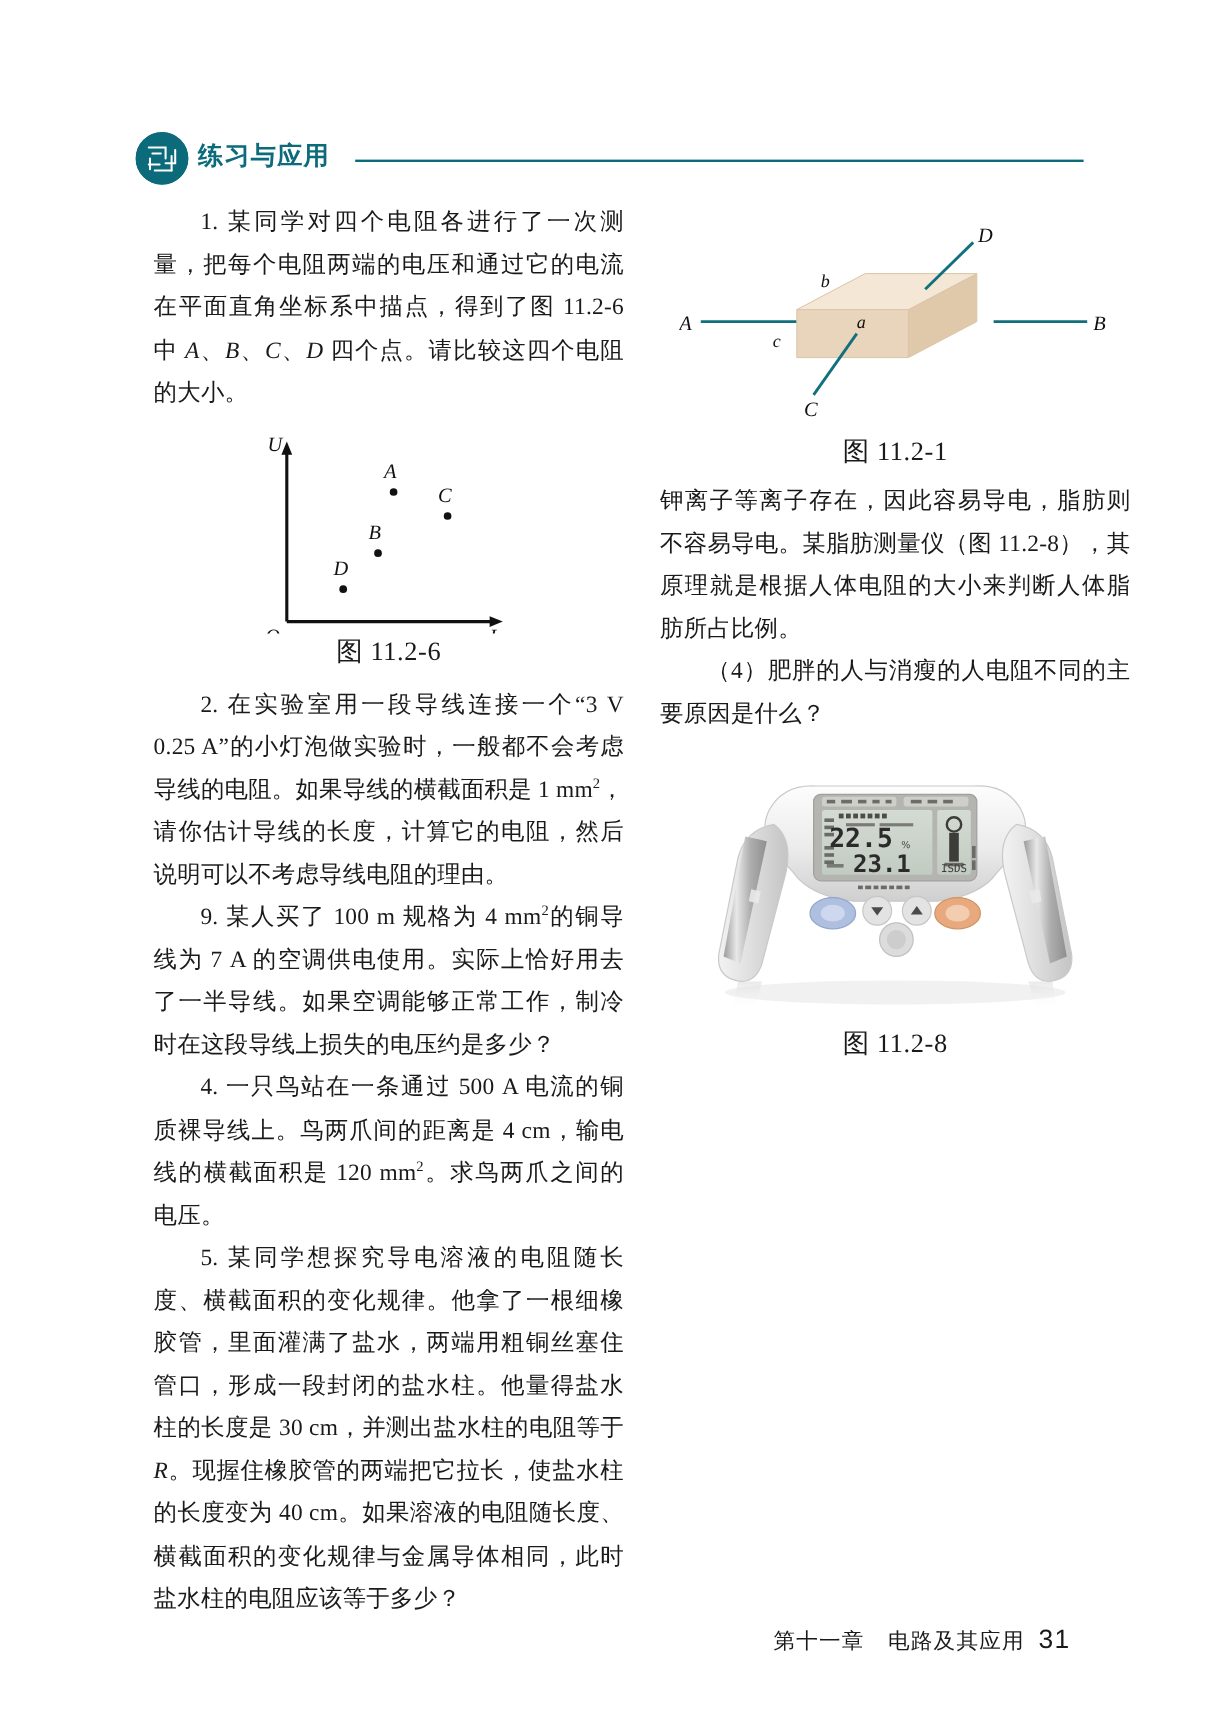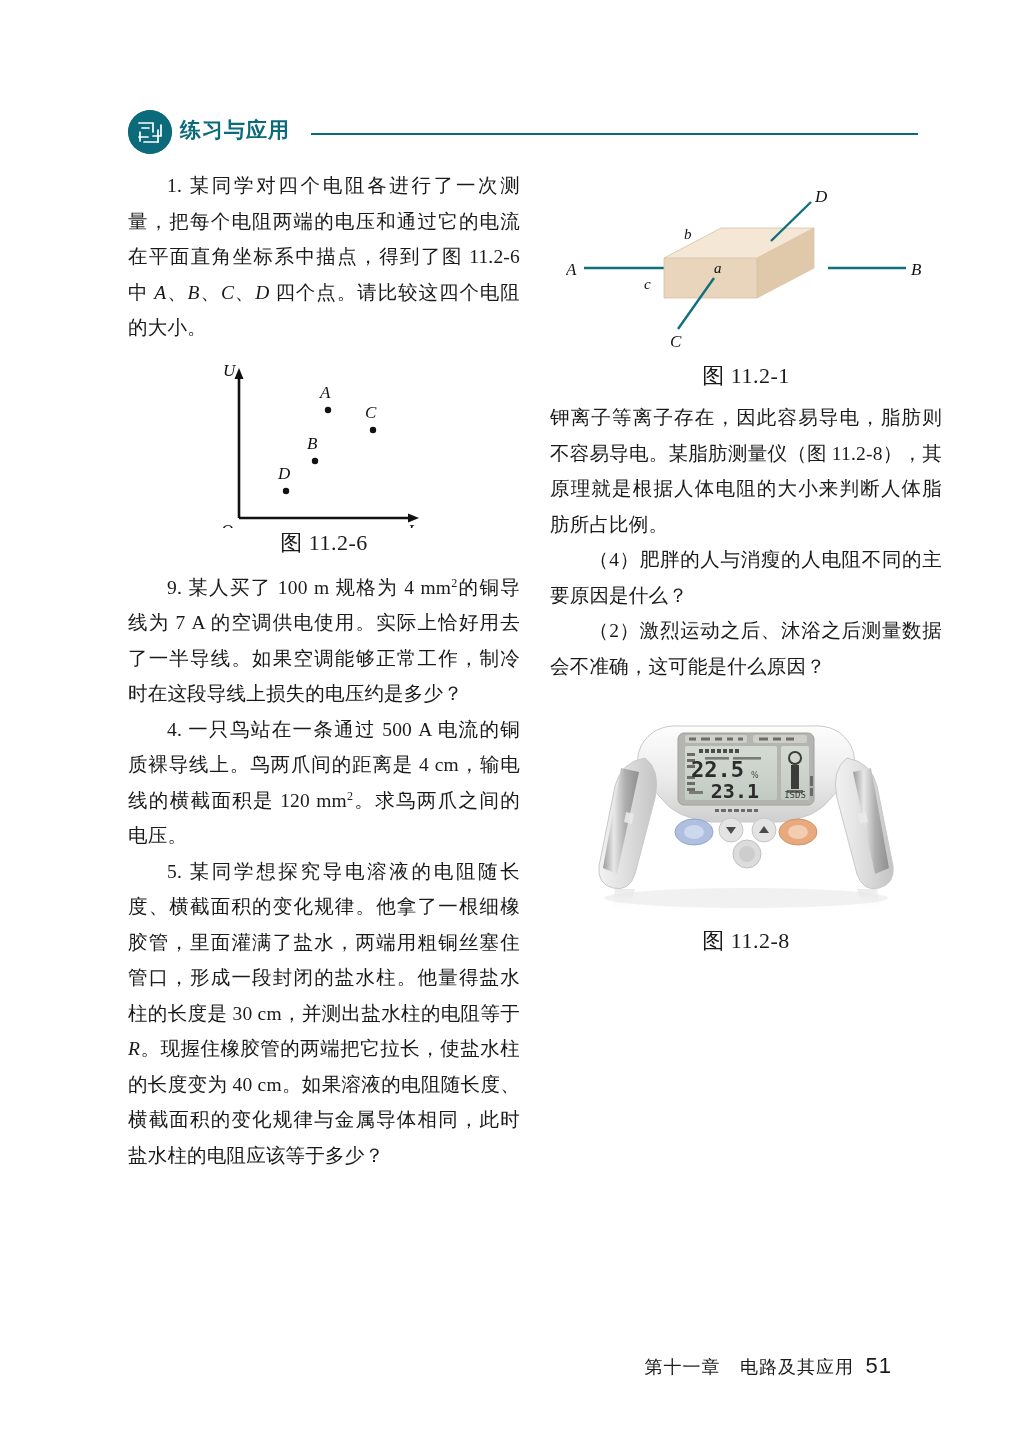--- a/index.html
+++ b/index.html
@@ -19,21 +19,21 @@
   .page {
     position: absolute;
     left: 0; top: 0;
     width: 1020px;
     height: 1431px;
   }
 
   
   .header {
     position: absolute;
-    left: 128px;
+    left: 113px;
     top: 108px;
     width: 790px;
     height: 48px;
   }
   .header-icon {
     position: absolute;
     left: 0; top: 2px;
     width: 44px; height: 44px;
     border-radius: 50%;
     background: #0b6b7b;
@@ -181,20 +181,21 @@
         <text x="108" y="89" font-family="Liberation Serif, serif" font-style="italic" font-size="17" fill="#111">B</text>
 
         <circle cx="87" cy="131" r="3.2" fill="#111"></circle>
         <text x="79" y="119" font-family="Liberation Serif, serif" font-style="italic" font-size="17" fill="#111">D</text>
       </svg>
       <div class="fig-caption">图 11.2-6</div>
     </div>
 
     <div class="spacer-14"></div>
 
+    <p class="body"><span>2. 在实验室用一段导线连接一个“3 V 0.25 A”的小灯泡做实验时，一般都不会考虑导线的电阻。如果导线的横截面积是 1 mm</span><sup>2</sup><span>，请你估计导线的长度，计算它的电阻，然后说明可以不考虑导线电阻的理由。</span></p>
     <p class="body"><span>9. 某人买了 100 m 规格为 4 mm</span><sup>2</sup><span>的铜导线为 7 A 的空调供电使用。实际上恰好用去了一半导线。如果空调能够正常工作，制冷时在这段导线上损失的电压约是多少？</span></p>
     <p class="body"><span>4. 一只鸟站在一条通过 500 A 电流的铜质裸导线上。鸟两爪间的距离是 4 cm，输电线的横截面积是 120 mm</span><sup>2</sup><span>。求鸟两爪之间的电压。</span></p>
     <p class="body"><span>5. 某同学想探究导电溶液的电阻随长度、横截面积的变化规律。他拿了一根细橡胶管，里面灌满了盐水，两端用粗铜丝塞住管口，形成一段封闭的盐水柱。他量得盐水柱的长度是 30 cm，并测出盐水柱的电阻等于 </span><i>R</i><span>。现握住橡胶管的两端把它拉长，使盐水柱的长度变为 40 cm。如果溶液的电阻随长度、横截面积的变化规律与金属导体相同，此时盐水柱的电阻应该等于多少？</span></p>
   </div>
 
   <div class="col col-right">
 
 
     <div class="spacer-18"></div>
 
@@ -229,21 +230,20 @@
         <text x="148" y="87" font-family="Liberation Serif, serif" font-style="italic" font-size="15" fill="#111">a</text>
         <text x="78" y="103" font-family="Liberation Serif, serif" font-style="italic" font-size="15" fill="#111">c</text>
       </svg>
       <div class="fig-caption">图 11.2-1</div>
     </div>
 
     <div class="spacer-18"></div>
 
     <p class="body noindent"><span>钾离子等离子存在，因此容易导电，脂肪则不容易导电。某脂肪测量仪（图 11.2-8），其原理就是根据人体电阻的大小来判断人体脂肪所占比例。</span></p>
     <p class="body"><span>（4）肥胖的人与消瘦的人电阻不同的主要原因是什么？</span></p>
-    <p class="body"><span>（2）激烈运动之后、沐浴之后测量数据会不准确，这可能是什么原因？</span></p>
 
     <div class="spacer-22"></div>
 
     <div class="figure fig-device">
       <svg width="330" height="220" viewBox="0 0 330 220">
         <defs>
           <linearGradient id="bodyG" x1="0" y1="0" x2="0" y2="1">
             <stop offset="0%" stop-color="#fdfdfd"></stop>
             <stop offset="55%" stop-color="#ebebeb"></stop>
             <stop offset="100%" stop-color="#cfcfcf"></stop>
@@ -372,16 +372,16 @@
         <path d="M34 183 L54 183 L48 206 L30 204 Z" fill="url(#reflG)"></path>
         <path d="M296 183 L276 183 L282 206 L300 204 Z" fill="url(#reflG)"></path>
       </svg>
       <div class="fig-caption">图 11.2-8</div>
     </div>
   </div>
 
   <div class="footer">
     <span class="chapter">第十一章</span>
     <span class="title">电路及其应用</span>
-    <span class="pageno">51</span>
+    <span class="pageno">31</span>
   </div>
 
 </div>
 
 </body></html>

